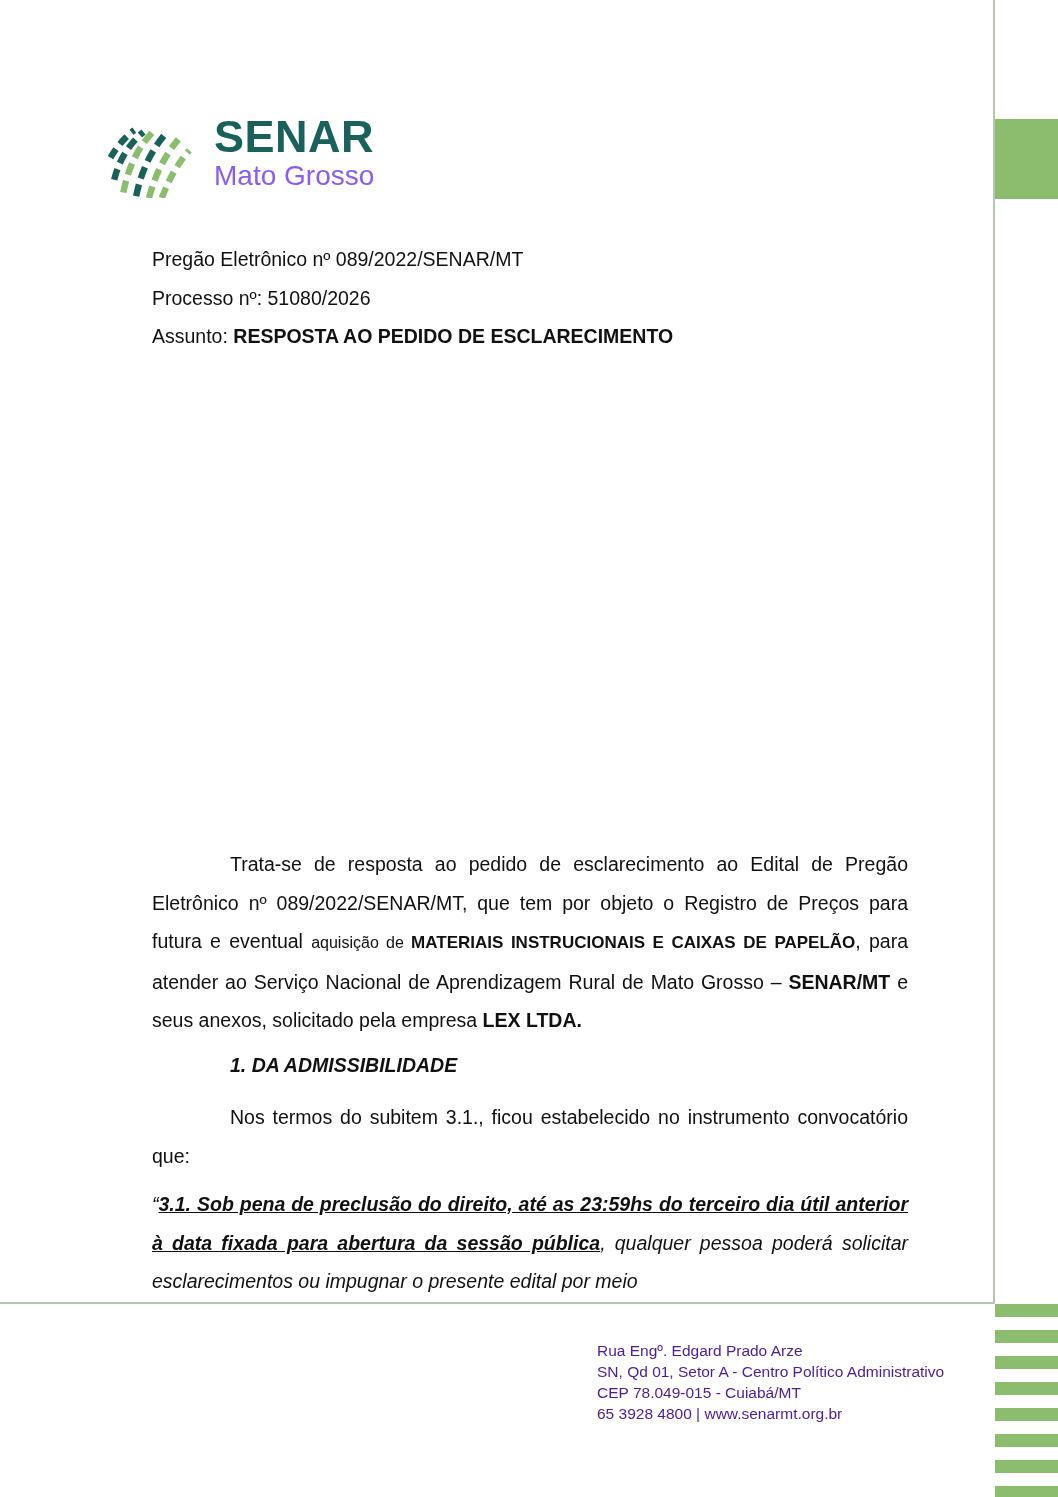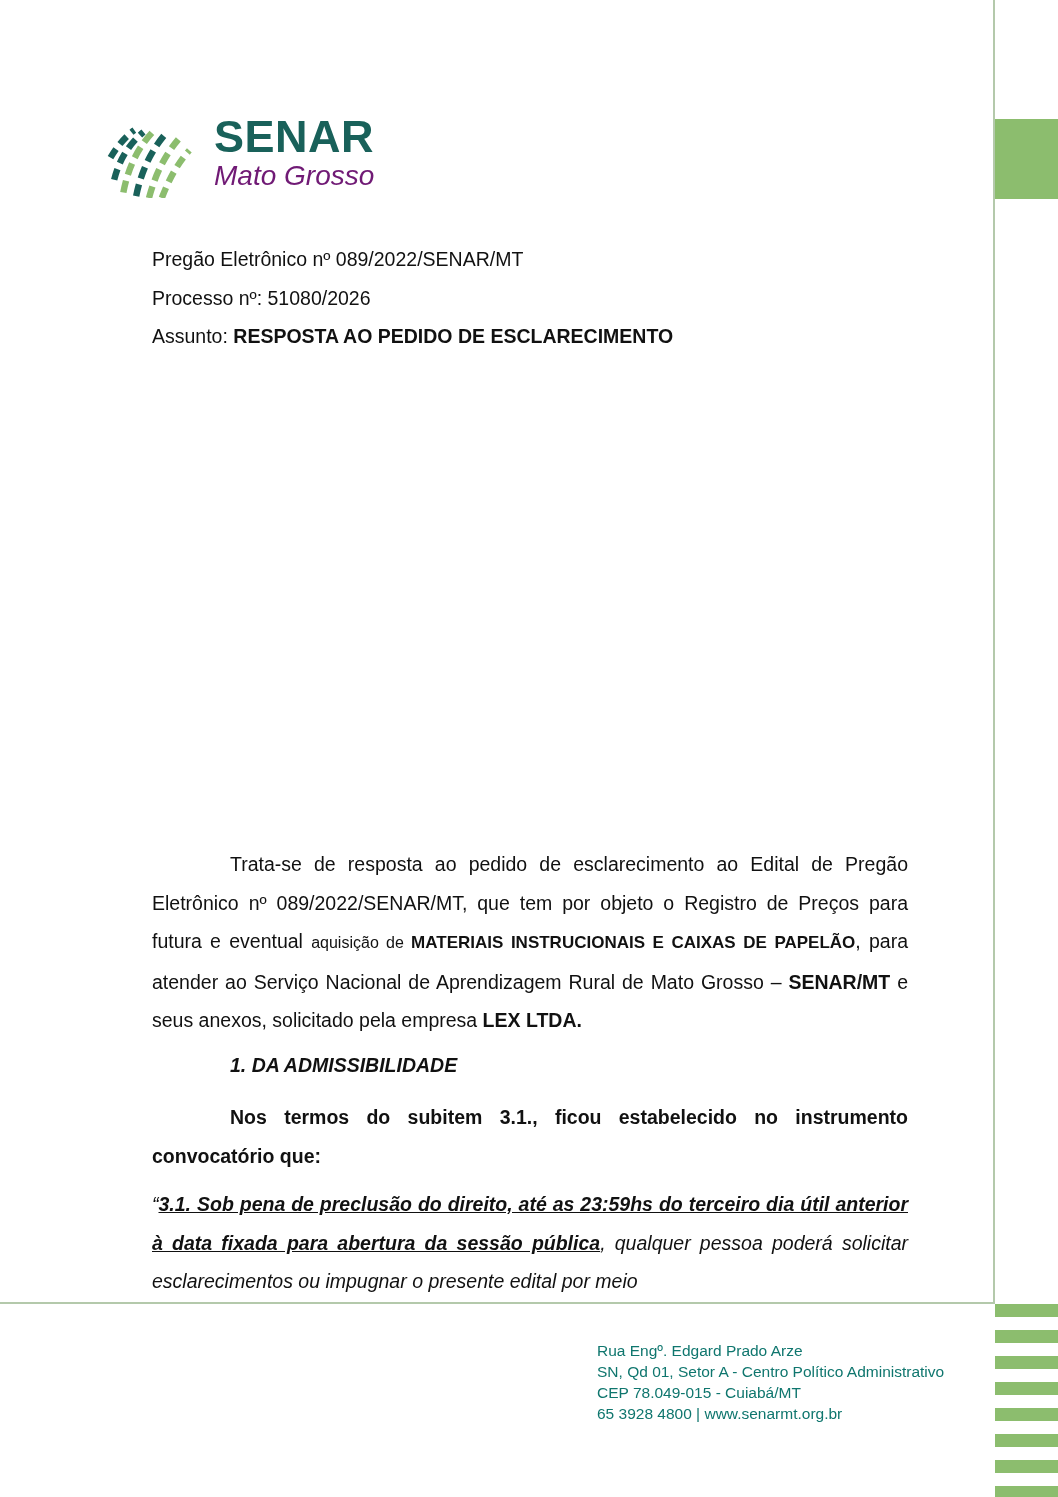--- a/index.html
+++ b/index.html
@@ -56,24 +56,23 @@
   .logo-brand {
     font-size: 45px;
     font-weight: bold;
     letter-spacing: 0.5px;
     color: #19615a;
     line-height: 46px;
   }
   .logo-region {
     font-size: 28px;
     font-weight: 400;
-    color: #701a75;
+    color: #8b5cf6;
     line-height: 30px;
     margin-top: 1px;
-    font-style: italic;
   }
 
   
   .doc-header {
     position: absolute;
     left: 152px; top: 240px;
     width: 756px;
     font-size: 19.5px;
     line-height: 38.5px;
   }
@@ -89,21 +88,21 @@
     text-indent: 78px;
   }
   .small-run { font-size: 16px; }
   .caps-bold { font-weight: bold; font-size: 17px; }
   .section-heading {
     font-weight: bold;
     text-indent: 78px;
     margin-top: 6px;
     font-style: italic;
   }
-  .para-2 { margin-top: 14px; font-weight: bold; }
+  .para-2 { margin-top: 14px; }
   .quote-para {
     margin-top: 10px;
     text-align: justify;
     font-style: italic;
   }
   .quote-para .q-bold { font-weight: bold; text-decoration: underline; }
 
   
   .footer-org {
     position: absolute;
@@ -111,21 +110,21 @@
     font-size: 16px;
     font-weight: bold;
     line-height: 19.5px;
     color: #17685c;
   }
   .footer-address {
     position: absolute;
     left: 597px; top: 1340px;
     font-size: 15.5px;
     line-height: 21px;
-    color: #0f766e;
+    color: #4c1d95;
   }
 </style>
 </head>
 <body>
 
 <div class="page">
 
   <div class="v-rule"></div>
   <div class="green-block"></div>
   <div class="footer-rule"></div>

